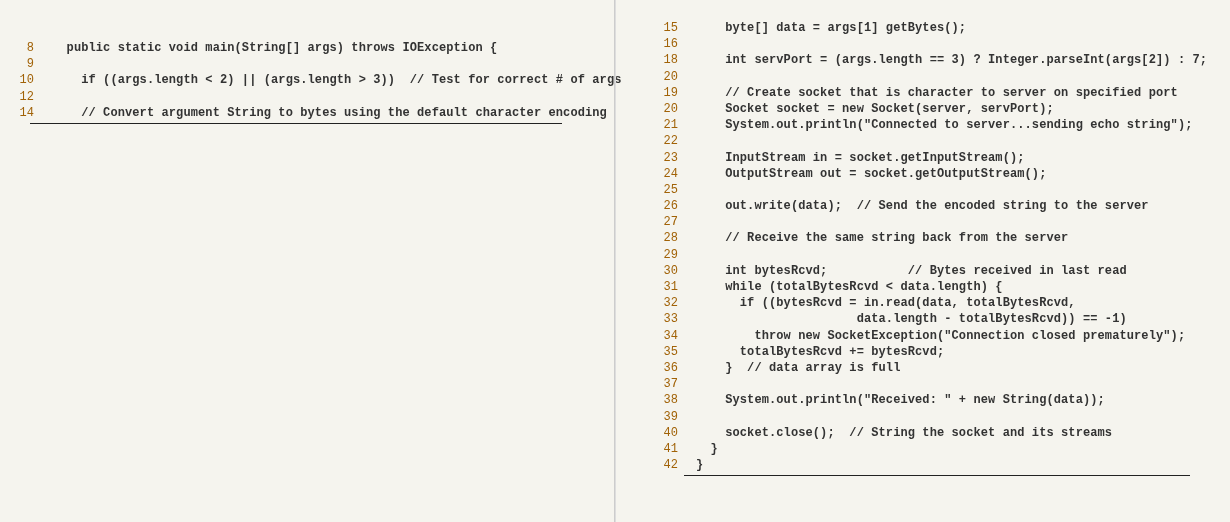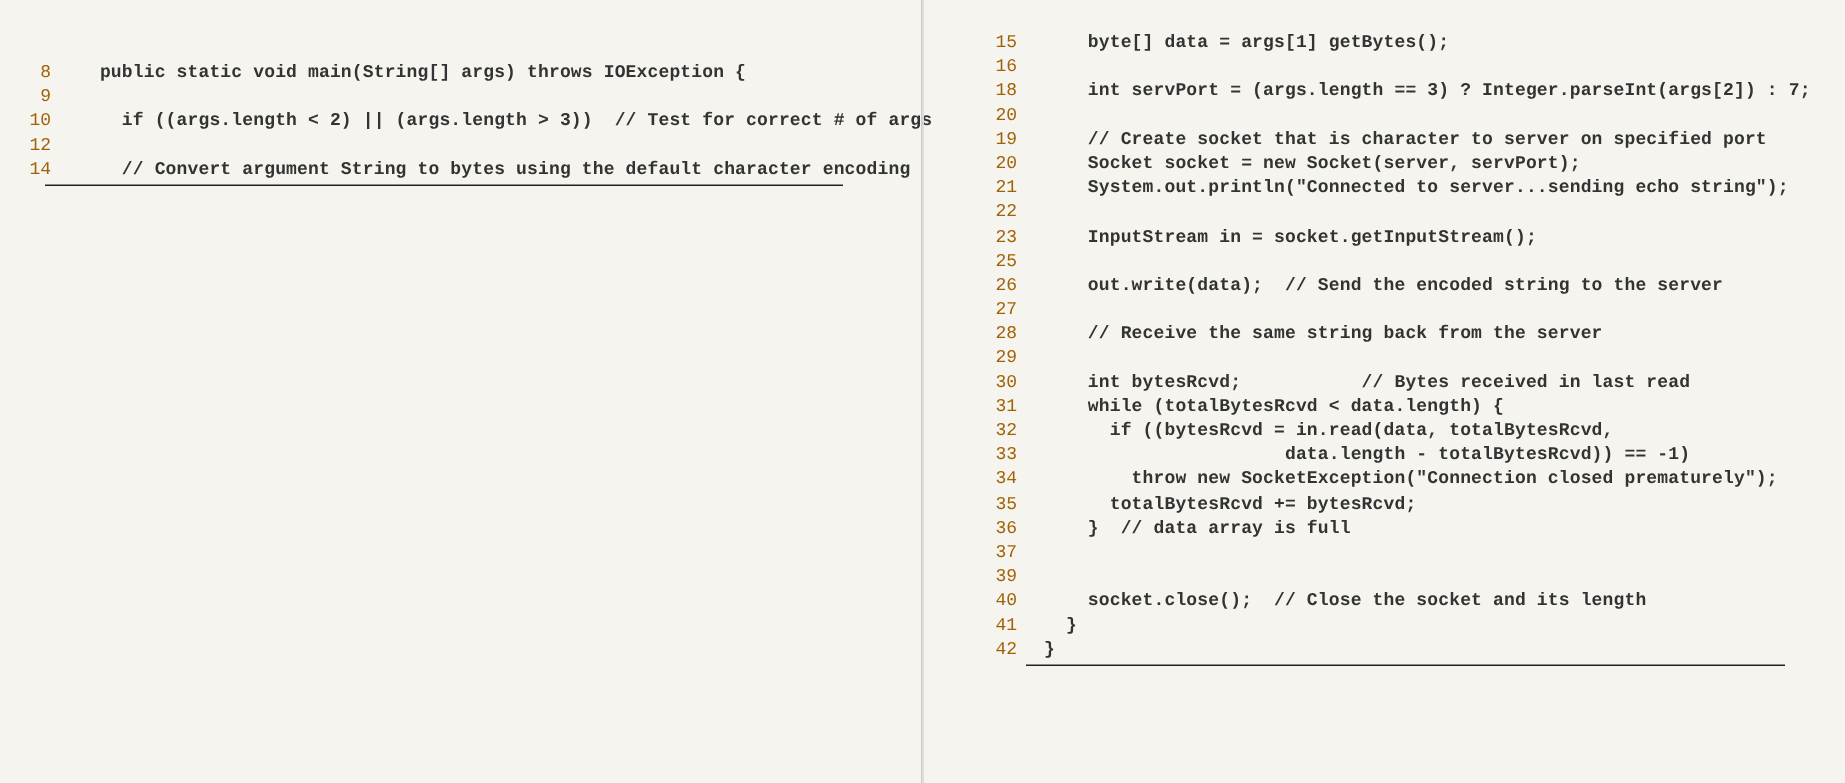--- a/index.html
+++ b/index.html
@@ -130,20 +130,24 @@
         </div>
         <div class="code-line">
           <span class="lineno">22</span>
           <span class="code"></span>
         </div>
         <div class="code-line">
           <span class="lineno">23</span>
           <span class="code">    InputStream in = socket.getInputStream();</span>
         </div>
         <div class="code-line">
+          <span class="lineno">24</span>
+          <span class="code">    OutputStream out = socket.getOutputStream();</span>
+        </div>
+        <div class="code-line">
           <span class="lineno">25</span>
           <span class="code"></span>
         </div>
         <div class="code-line">
           <span class="lineno">26</span>
           <span class="code">    out.write(data);  // Send the encoded string to the server</span>
         </div>
         <div class="code-line">
           <span class="lineno">27</span>
           <span class="code"></span>
@@ -181,26 +185,30 @@
         </div>
         <div class="code-line">
           <span class="lineno">36</span>
           <span class="code">    }  // data array is full</span>
         </div>
         <div class="code-line">
           <span class="lineno">37</span>
           <span class="code"></span>
         </div>
         <div class="code-line">
+          <span class="lineno">38</span>
+          <span class="code">    System.out.println("Received: " + new String(data));</span>
+        </div>
+        <div class="code-line">
           <span class="lineno">39</span>
           <span class="code"></span>
         </div>
         <div class="code-line">
           <span class="lineno">40</span>
-          <span class="code">    socket.close();  // Close the socket and its length</span>
+          <span class="code">    socket.close();  // String the socket and its streams</span>
         </div>
         <div class="code-line">
           <span class="lineno">41</span>
           <span class="code">  }</span>
         </div>
         <div class="code-line">
           <span class="lineno">42</span>
           <span class="code">}</span>
         </div>
       </div>

